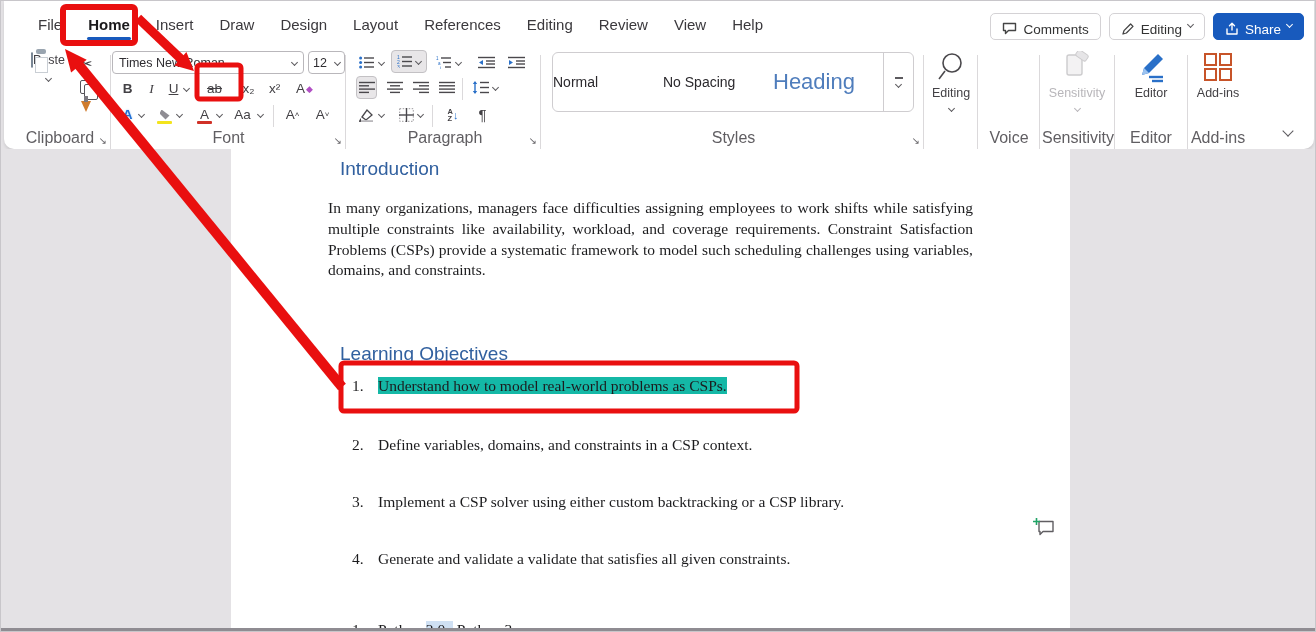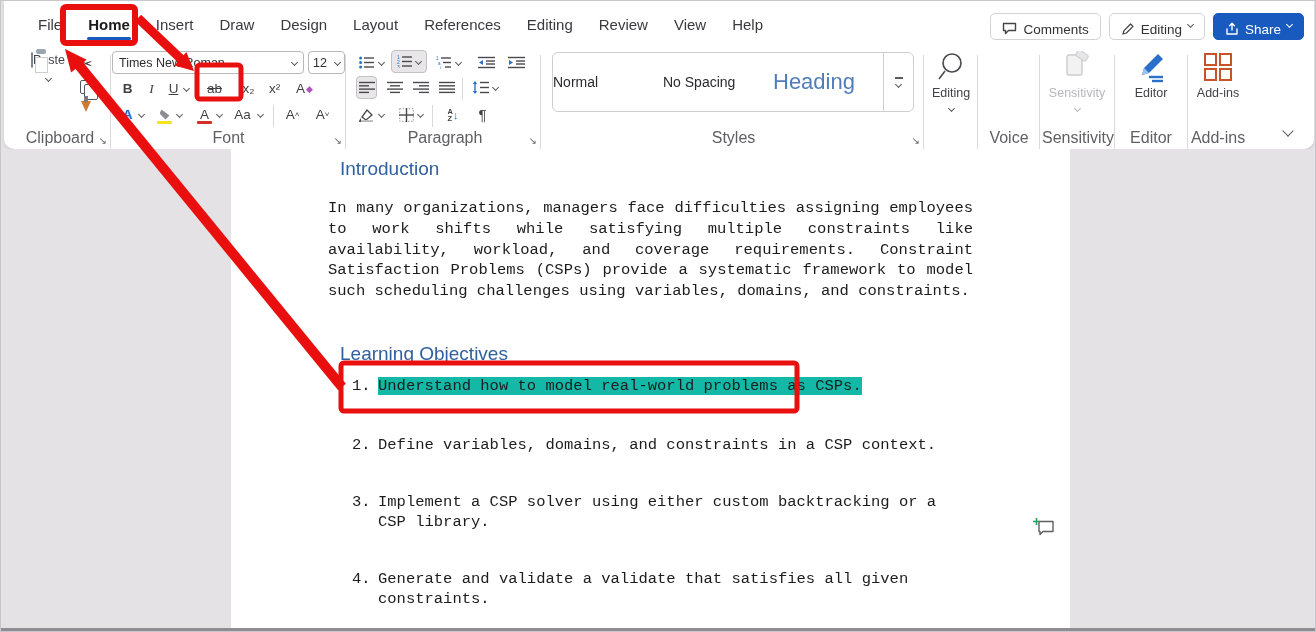--- a/index.html
+++ b/index.html
@@ -70,21 +70,21 @@
   .bigbtn { position:absolute; top:4px; width:100%; text-align:center; font-size:12.5px; color:#434145; }
   .bigbtn .lab { margin-top:3px; display:block; }
   .bigbtn .chevrow { margin-top:4px; }
   .bigbtn.disabled { color:#b8b6ba; }
 
   .collapse-chev { position:absolute; right:22px; bottom:14px; }
 
   
   .canvas { position:absolute; left:0; top:148px; right:0; bottom:3px; background:#e4e2e5; }
   .page { position:absolute; left:230px; top:0; width:839px; height:100%; background:#fff; }
-  .doc { position:absolute; left:97px; width:645px; font-family:Liberation Mono, monospace; font-size:15.5px; color:#1c1c1e; }
+  .doc { position:absolute; left:97px; width:645px; font-family:Liberation Serif, serif; font-size:15.5px; color:#1c1c1e; }
   .dochead { font-family:"Liberation Sans", sans-serif; font-size:19px; color:#31609f;margin-left:12px; }
   .para { text-align:justify; line-height:20.8px; }
   .li { position:relative; padding-left:50px; line-height:20px; }
   .li .num { position:absolute; left:24px; }
   .hl-gray { background:#14b8a6; }
   .hl-blue { background:#cfe0f3; }
   s { text-decoration:line-through; }
   .boldserif { font-weight:bold; }
 
   

